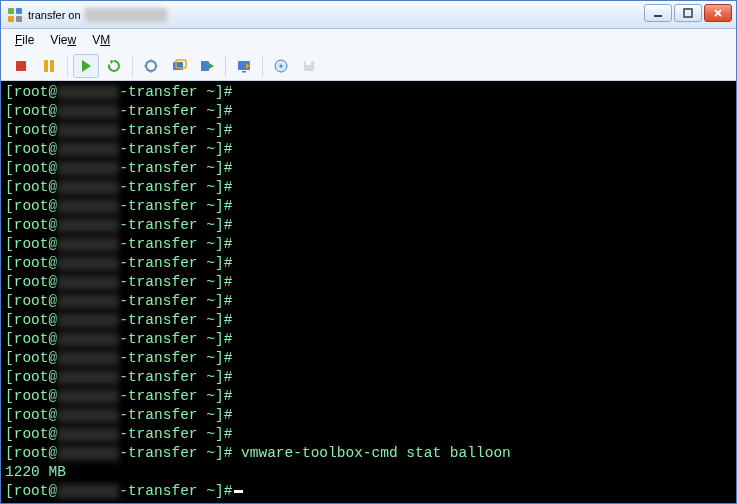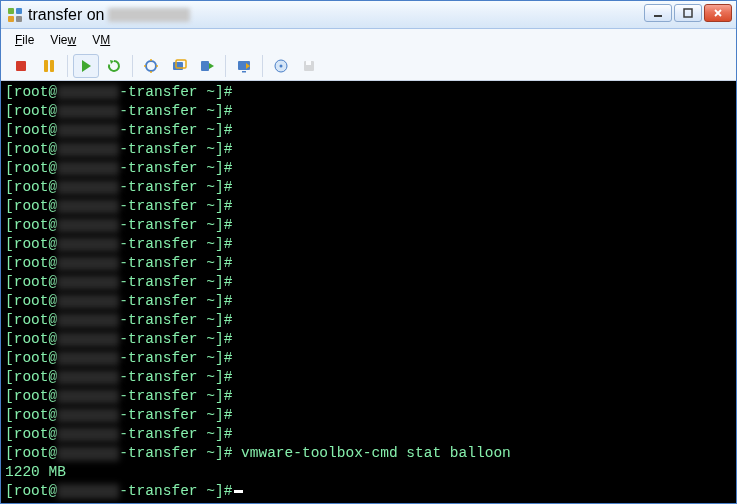--- a/index.html
+++ b/index.html
@@ -24,21 +24,21 @@
     padding: 0 4px 0 6px;
     position: relative;
   }
   .titlebar .app-icon {
     width: 16px; height: 16px;
     margin-right: 5px;
     display: flex; align-items: center; justify-content: center;
   }
   .titlebar .title-text {
     color: #000;
-    font-size: 16px;
+    font-size: 11px;
     white-space: nowrap;
     display: flex;
     align-items: center;
     gap: 4px;
     justify-content: flex-end;
   }
   .titlebar .redacted {
     display: inline-block;
     width: 82px; height: 14px;
     background: #c8c8c8;

